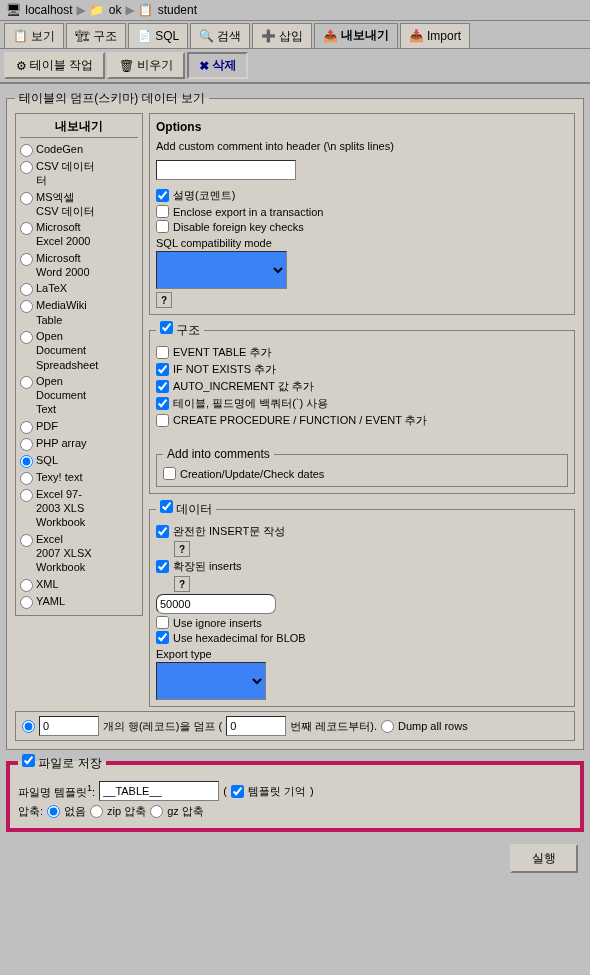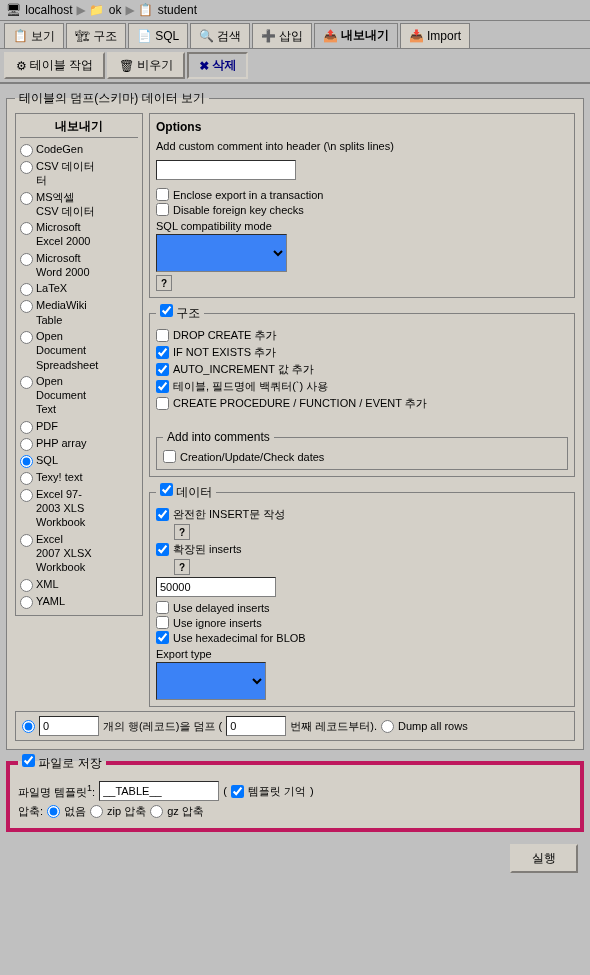--- a/index.html
+++ b/index.html
@@ -389,20 +389,24 @@
         </div>
       </div>
 
       <div class="right-panel">
 
         <div class="options-box">
           <div class="options-title">Options</div>
           <div class="options-label">Add custom comment into header (\n splits lines)</div>
           <input type="text" class="comment-input" value="" style="">
 
+          <div class="checkbox-item">
+            <input type="checkbox" checked="" style="">
+            <span>설명(코멘트)</span>
+          </div>
           <div class="checkbox-item">
             <input type="checkbox" style="">
             <span>Enclose export in a transaction</span>
           </div>
           <div class="checkbox-item">
             <input type="checkbox" style="">
             <span>Disable foreign key checks</span>
           </div>
 
           <div class="field-label">SQL compatibility mode</div>
@@ -424,21 +428,21 @@
           </div>
         </div>
 
         <fieldset class="struct-fs">
           <legend>
             <input type="checkbox" checked="" style="">
             <span>구조</span>
           </legend>
           <div class="checkbox-item">
             <input type="checkbox" style="">
-            <span>DROP CREATE 추가</span>
+            <span>EVENT TABLE 추가</span>
           </div>
           <div class="checkbox-item">
             <input type="checkbox" checked="" style="">
             <span>IF NOT EXISTS 추가</span>
           </div>
           <div class="checkbox-item">
             <input type="checkbox" checked="" style="">
             <span>AUTO_INCREMENT 값 추가</span>
           </div>
           <div class="checkbox-item">
@@ -471,25 +475,21 @@
           <div style="margin-left:18px; margin-bottom:2px">
             <span class="help-icon">?</span>
           </div>
           <div class="checkbox-item">
             <input type="checkbox" checked="" style="">
             <span>확장된 inserts</span>
           </div>
           <div style="margin-left:18px; margin-bottom:2px">
             <span class="help-icon">?</span>
           </div>
-          <input type="text" style="width: 120px;" value="50000">
-          <div class="checkbox-item" style="margin-top:4px">
-            <input type="checkbox" style="">
-            <span>Use delayed inserts</span>
-          </div>
+          <input type="text" style="width: 120px; border-radius: 7px;" value="50000">
           <div class="checkbox-item">
             <input type="checkbox" style="">
             <span>Use ignore inserts</span>
           </div>
           <div class="checkbox-item">
             <input type="checkbox" checked="" style="">
             <span>Use hexadecimal for BLOB</span>
           </div>
           <div class="field-label">Export type</div>
           <select>

